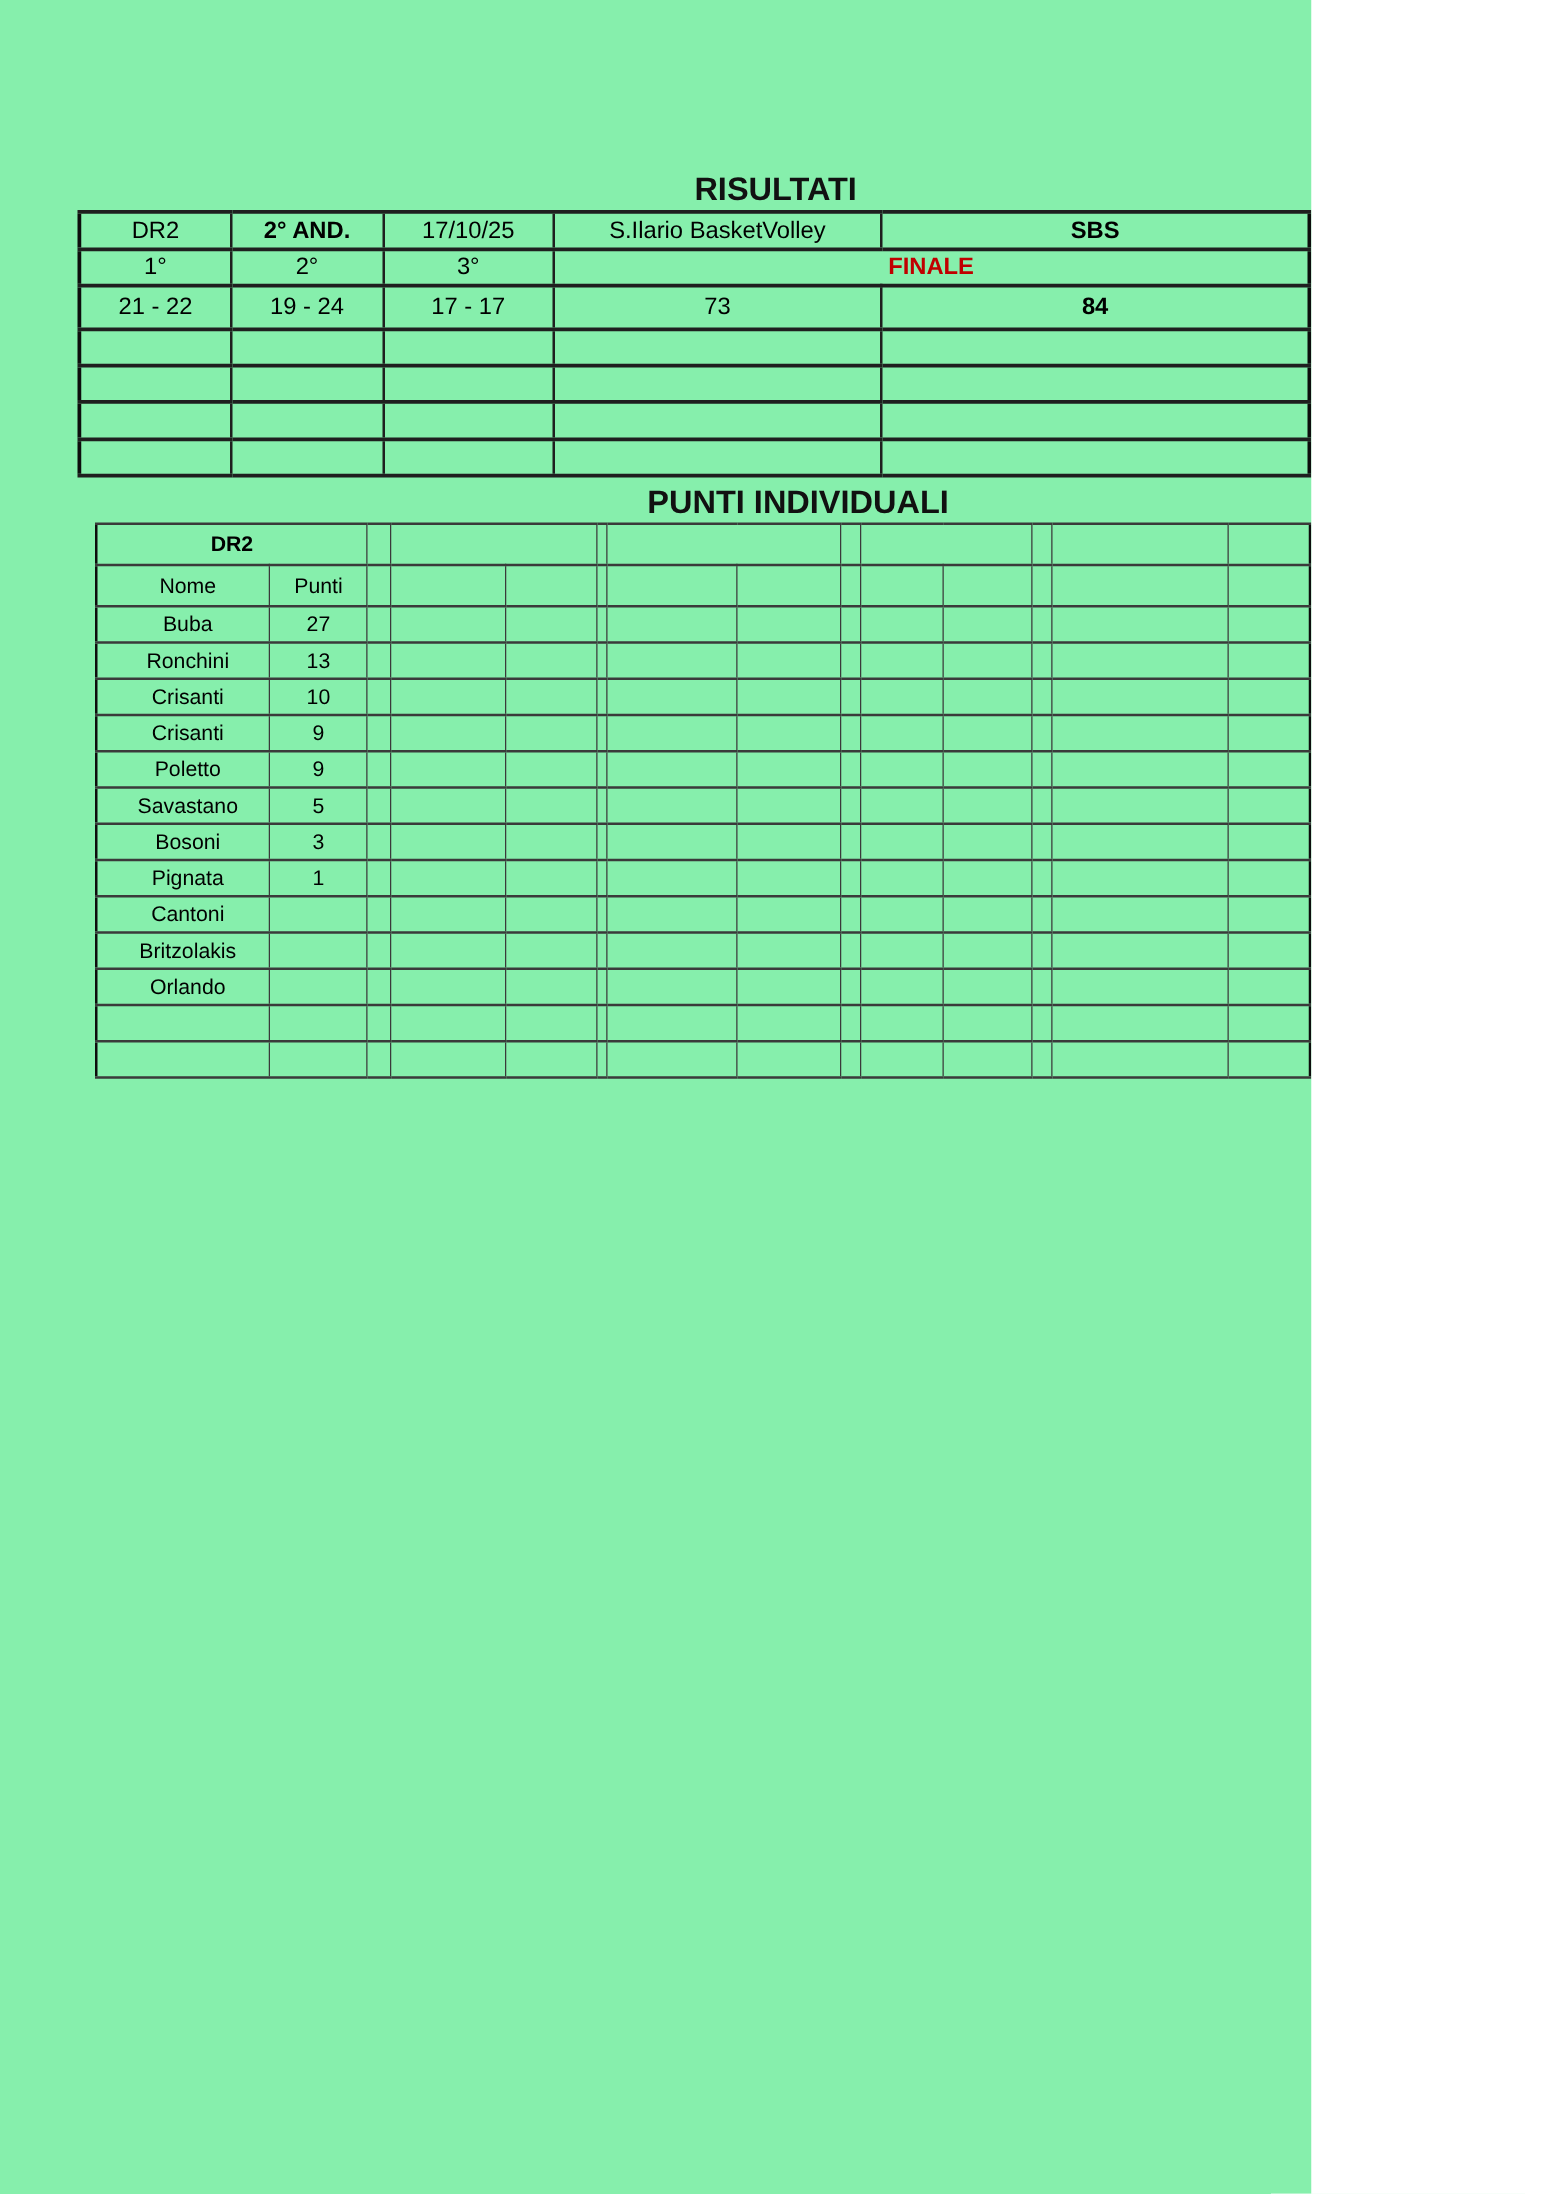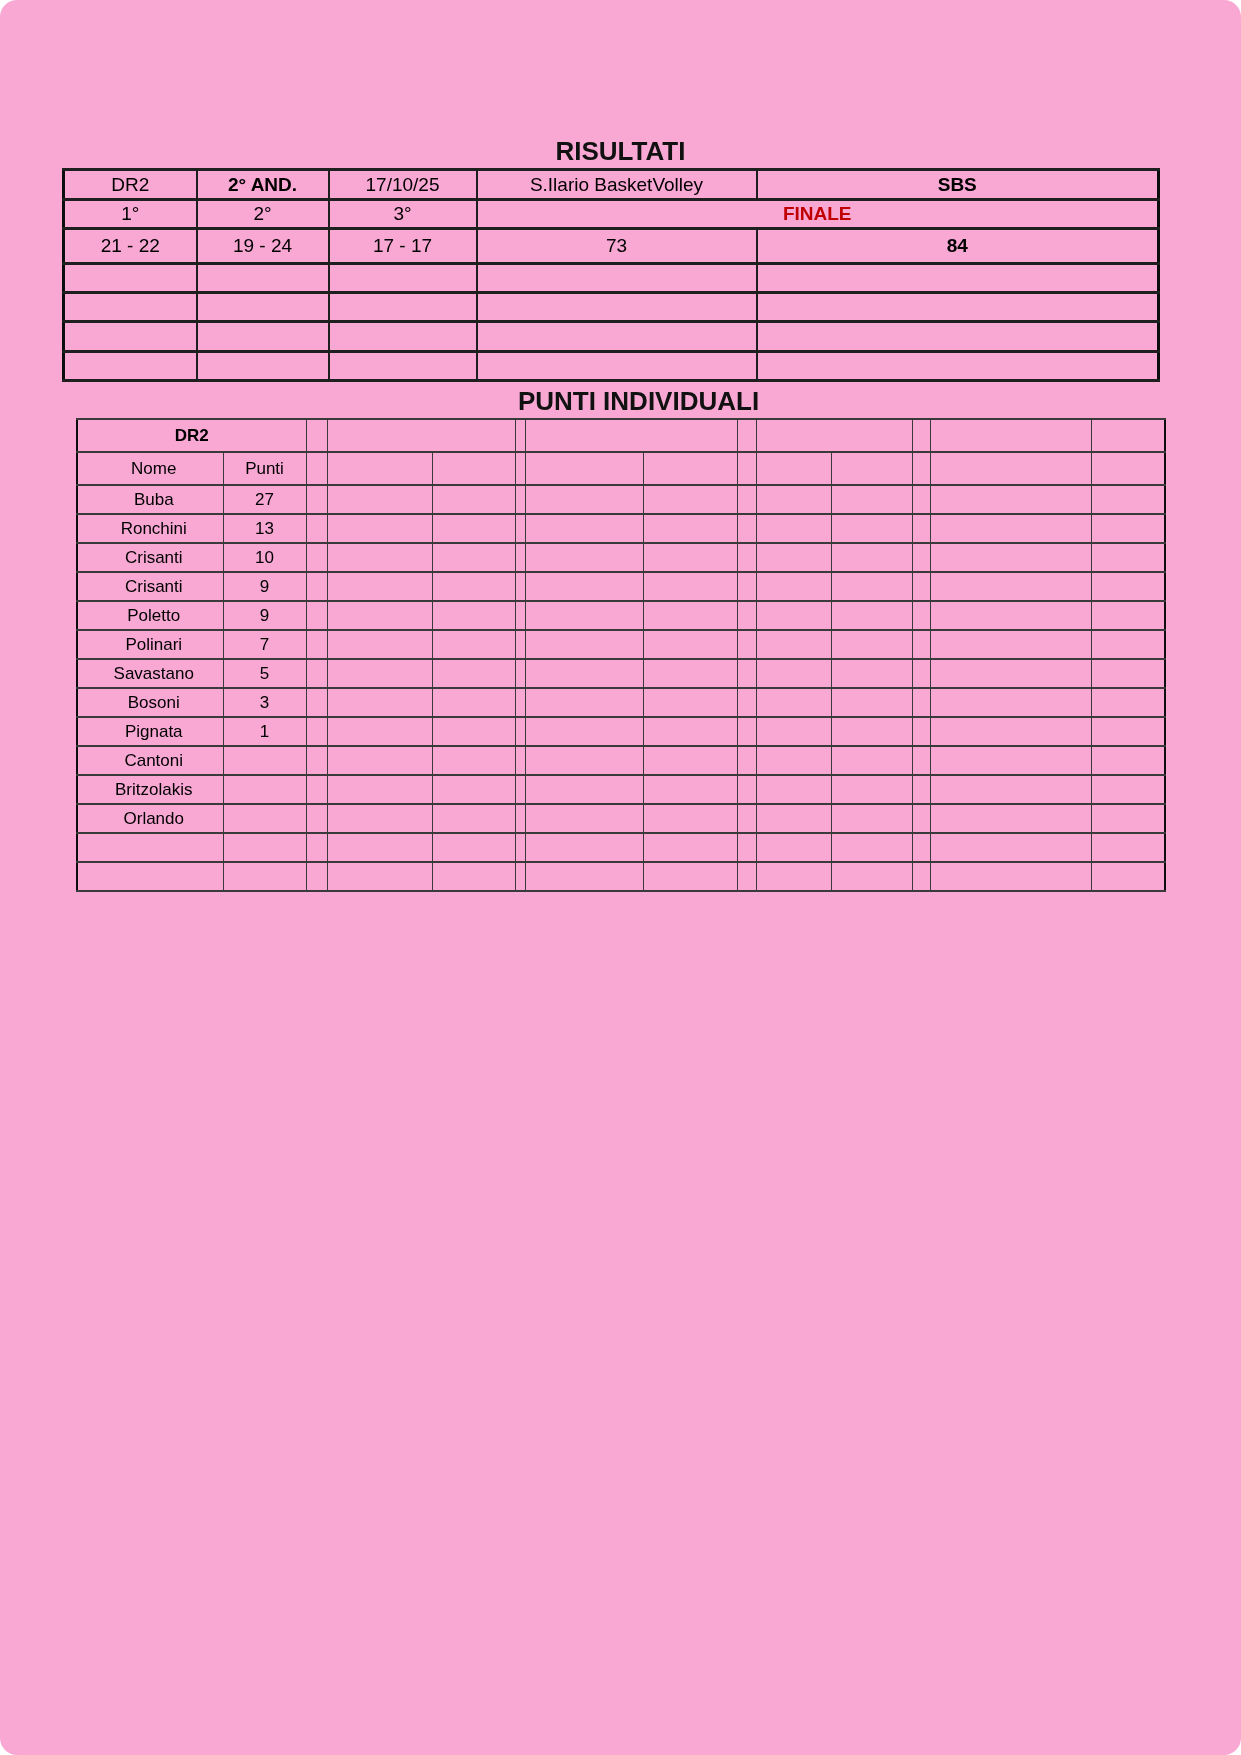--- a/index.html
+++ b/index.html
@@ -1,20 +1,19 @@
 <!DOCTYPE html>
 <html style="--finale-red: #C00000;"><head>
 <meta charset="utf-8">
 <style>
   html,body { margin:0; padding:0; background:#fff; }
   .page {
-    position:relative; width:1241px; height:1755px; background:#f9a8d4;
+    position:relative; width:1049px; height:1755px; background:#86efac;
     font-family:"Liberation Sans", sans-serif; color:#000;
     overflow:hidden;
-    border-radius:17px;
   }
   .title {
     position:absolute; left:0; width:1241px; text-align:center;
     font-weight:bold; font-size:26px; color:#111; line-height:34px;
   }
   #results-title { top:134px; height:34px; }
   #points-title  { top:384px; height:34px;padding-left:18px; }
 
   table { border-collapse:collapse; table-layout:fixed; position:absolute; }
 
@@ -227,36 +226,20 @@
           <td></td>
           <td></td>
           <td></td>
           <td></td>
           <td></td>
           <td></td>
           <td></td>
           <td></td>
         </tr>
         <tr style="height: 29px;">
-          <td class="left-pad">Polinari</td>
-          <td>7</td>
-          <td></td>
-          <td></td>
-          <td></td>
-          <td></td>
-          <td></td>
-          <td></td>
-          <td></td>
-          <td></td>
-          <td></td>
-          <td></td>
-          <td></td>
-          <td></td>
-        </tr>
-        <tr style="height: 29px;">
           <td class="left-pad">Savastano</td>
           <td>5</td>
           <td></td>
           <td></td>
           <td></td>
           <td></td>
           <td></td>
           <td></td>
           <td></td>
           <td></td>

